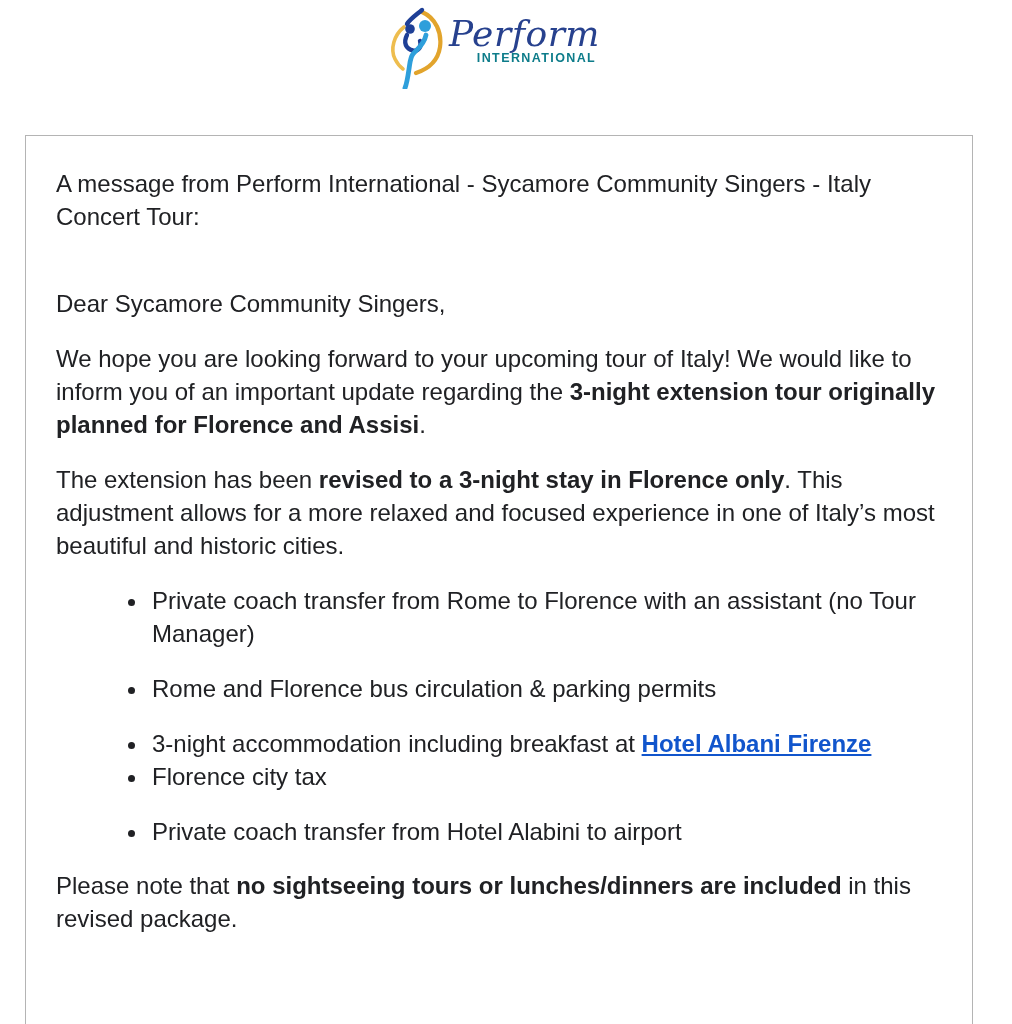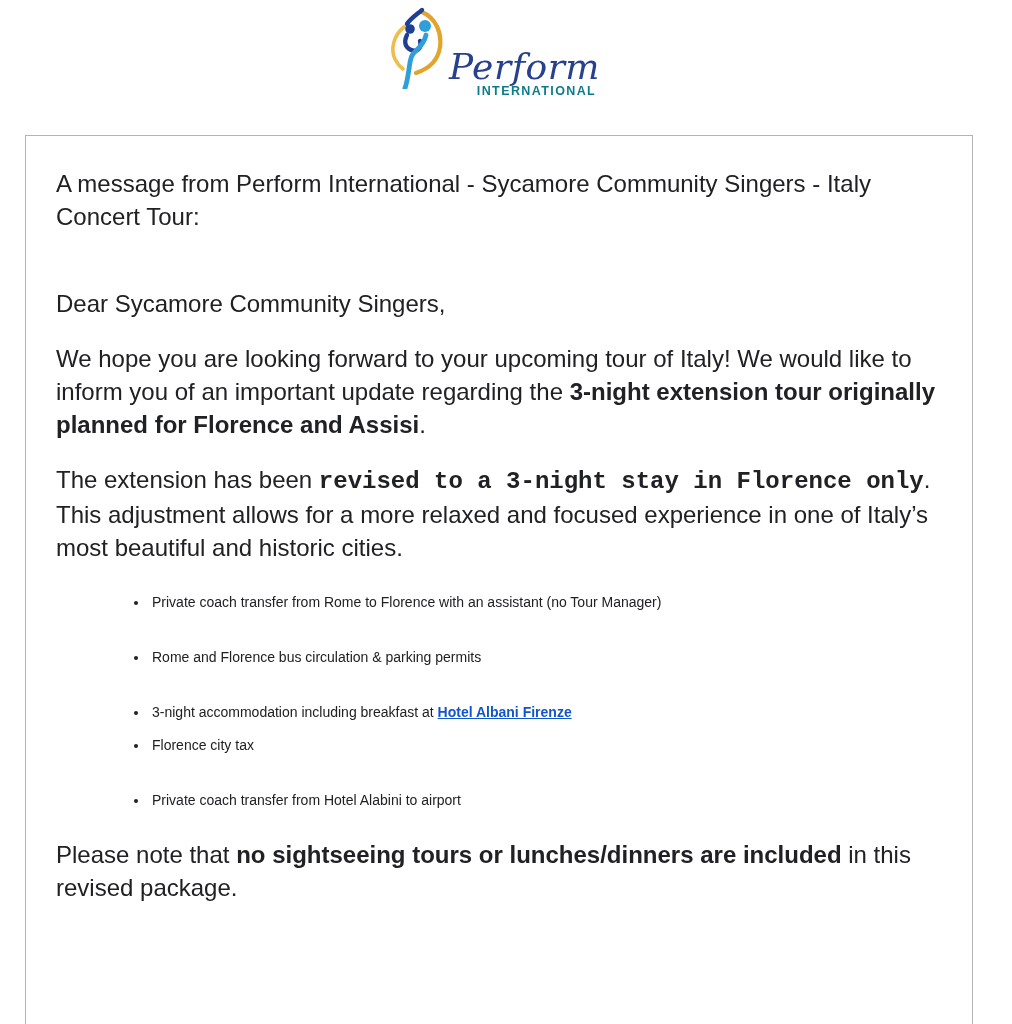--- a/index.html
+++ b/index.html
@@ -16,21 +16,21 @@
   .logo-wrap {
     display: flex;
     justify-content: center;
     align-items: flex-start;
     padding-top: 5px;
     height: 89px;
     position: relative;
     left: -13px;
   }
   .logo-icon { width: 57px; height: 84px; flex: 0 0 auto; }
-  .logo-text { margin-left: 6px; padding-top: 11px; margin-top: 33px; }
+  .logo-text { margin-left: 6px; padding-top: 11px; }
   .logo-brand {
     font-family: "DejaVu Serif", serif;
     font-style: italic;
     font-size: 36px;
     line-height: 1;
     color: #27418e;
     letter-spacing: 0.5px;
   }
   .logo-sub {
     font-size: 12.5px;
@@ -56,21 +56,21 @@
     line-height: 33px;
     color: #202124;
   }
   .card p.intro { margin-bottom: 54px; }
   .bullet-list {
     margin: 0 0 21px 0;
     padding-left: 93px;
     list-style: disc;
   }
   .bullet-list li {
-    font-size: 14px;
+    font-size: 24px;
     line-height: 33px;
     color: #202124;
     margin-bottom: 22px;
     padding-left: 3px;
   }
   .bullet-list li:nth-child(3) { margin-bottom: 0; }
   .bullet-list li:last-child { margin-bottom: 4px; }
   strong { font-weight: 700; }
   a.hotel-link {
     color: #1155cc;
@@ -100,21 +100,21 @@
     <div class="logo-text">
       <div class="logo-brand">Perform</div>
       <div class="logo-sub">INTERNATIONAL</div>
     </div>
   </div>
 
   <div class="card">
     <p class="intro">A message from Perform International - Sycamore Community Singers - Italy Concert Tour:</p>
     <p>Dear Sycamore Community Singers,</p>
     <p><span>We hope you are looking forward to your upcoming tour of Italy! We would like to inform you of an important update regarding the </span><strong style="font-weight: 700;">3-night extension tour originally planned for Florence and Assisi</strong><span>.</span></p>
-    <p><span>The extension has been </span><strong style="font-weight: 700; font-family: Liberation Mono, monospace;">revised to a 3-night stay in Florence only</strong><span>. This adjustment allows for a more relaxed and focused experience in one of Italy’s most beautiful and historic cities.</span></p>
+    <p><span>The extension has been </span><strong style="font-weight: 700;">revised to a 3-night stay in Florence only</strong><span>. This adjustment allows for a more relaxed and focused experience in one of Italy’s most beautiful and historic cities.</span></p>
     <ul class="bullet-list">
         <li><span>Private coach transfer from Rome to Florence with an assistant (no Tour Manager)</span></li>
         <li><span>Rome and Florence bus circulation &amp; parking permits</span></li>
         <li><span>3-night accommodation including breakfast at </span><a href="#" class="hotel-link" style="font-weight: 700;">Hotel Albani Firenze</a></li>
         <li><span>Florence city tax</span></li>
         <li><span>Private coach transfer from Hotel Alabini to airport</span></li>
       </ul>
     <p><span>Please note that </span><strong style="font-weight: 700;">no sightseeing tours or lunches/dinners are included</strong><span> in this revised package.</span></p>
   </div>
 

